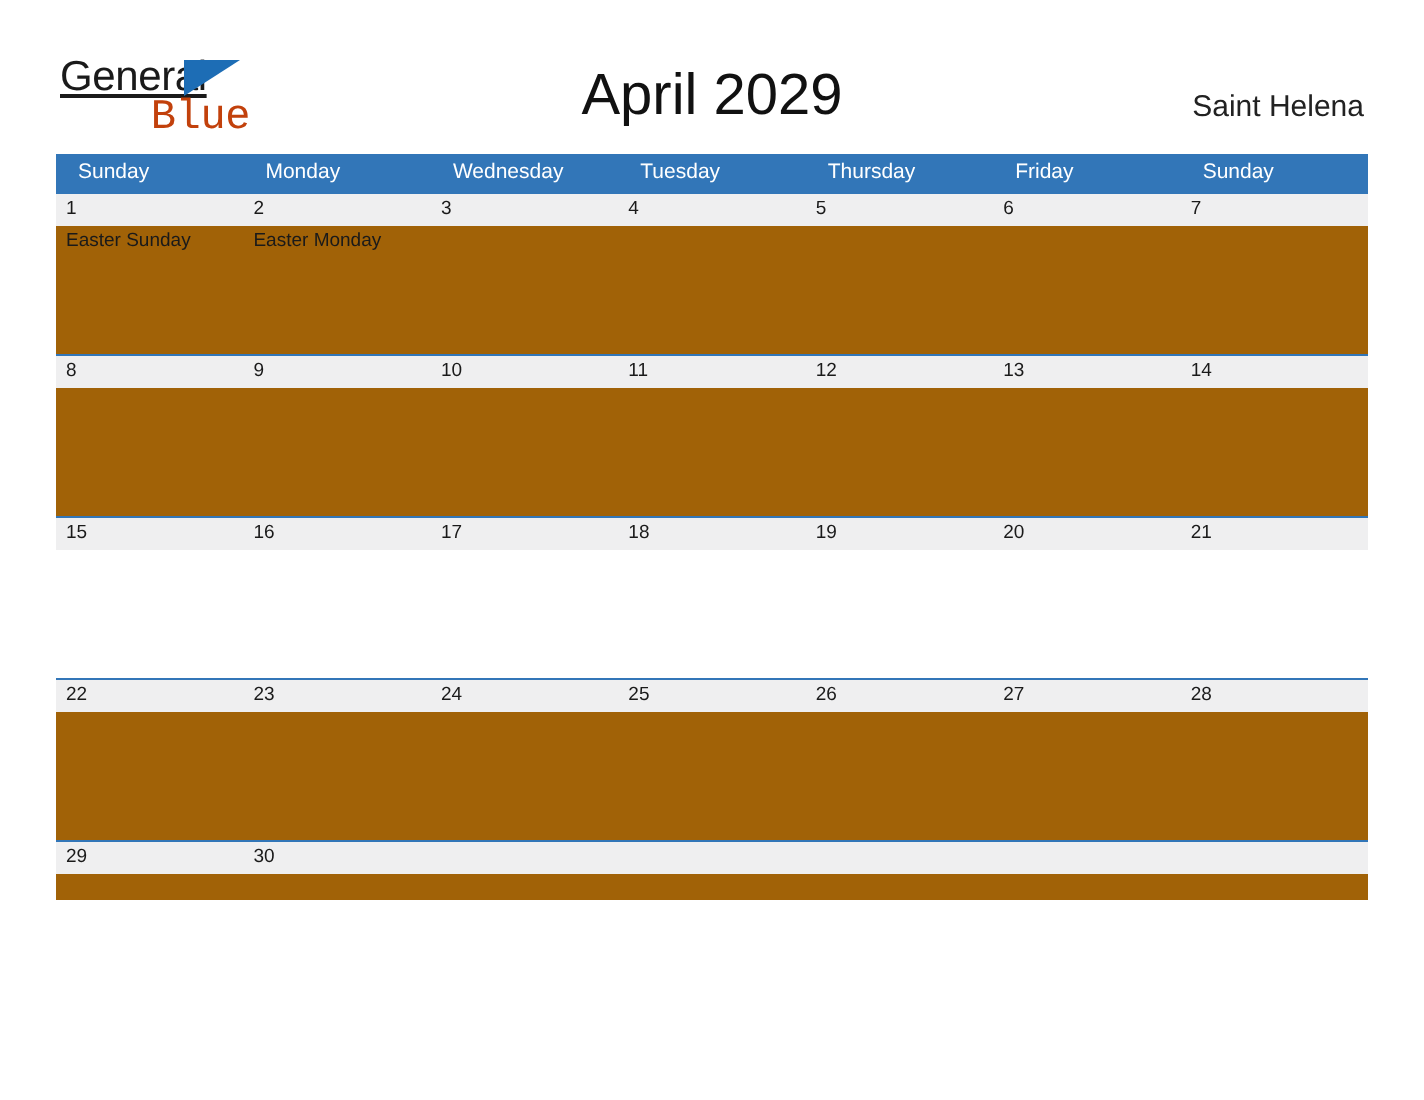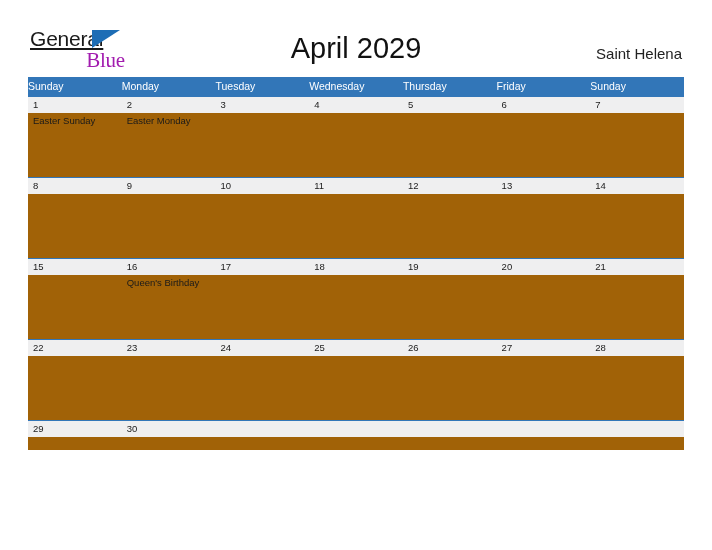--- a/index.html
+++ b/index.html
@@ -51,23 +51,23 @@
     border-left: 28px solid #1d6db5;
     border-bottom: 18px solid transparent;
   }
   .logo-blue {
     position: absolute;
     right: 1px;
     top: 21px;
     font-size: 21px;
     font-weight: 400;
     letter-spacing: -0.2px;
-    color: #a21caf;
+    color: #c2410c;
     line-height: 22px;
-    font-family: Liberation Serif, serif;
+    font-family: Liberation Mono, monospace;
   }
 
   .title {
     position: absolute;
     left: 0;
     right: 0;
     top: 32px;
     text-align: center;
     font-size: 29px;
     font-weight: 400;
@@ -95,21 +95,21 @@
   .dow-row {
     display: flex;
     background: #3276b8;
     height: 19px;
   }
   .dow-cell {
     flex: 1 1 0;
     color: #ffffff;
     font-size: 10.5px;
     line-height: 19px;
-    padding-left: 0;
+    padding-left: 11px;
     white-space: nowrap;
     overflow: hidden;
   }
 
   .week-row {
     position: relative;
     height: 81px;
     border-top: 1px solid #3276b8;
   }
   .week-row.last { height: 30px; }
@@ -163,22 +163,22 @@
 
   <div class="location">Saint Helena</div>
 
 </div>
 
 <div class="calendar">
 
   <div class="dow-row">
     <div class="dow-cell">Sunday</div>
     <div class="dow-cell">Monday</div>
+    <div class="dow-cell">Wednesday</div>
     <div class="dow-cell">Tuesday</div>
-    <div class="dow-cell">Wednesday</div>
     <div class="dow-cell">Thursday</div>
     <div class="dow-cell">Friday</div>
     <div class="dow-cell">Sunday</div>
   </div>
 
   <div class="week-row">
     <div class="num-band">
       <div class="num-cell">1</div>
       <div class="num-cell">2</div>
       <div class="num-cell">3</div>
@@ -250,43 +250,20 @@
   <div class="week-row">
     <div class="num-band">
       <div class="num-cell">15</div>
       <div class="num-cell">16</div>
       <div class="num-cell">17</div>
       <div class="num-cell">18</div>
       <div class="num-cell">19</div>
       <div class="num-cell">20</div>
       <div class="num-cell">21</div>
     </div>
-    <div class="event-band">
-      <div class="event-cell">
-          <div class="event-text"></div>
-        </div>
-      <div class="event-cell">
-          <div class="event-text">Queen's Birthday</div>
-        </div>
-      <div class="event-cell">
-          <div class="event-text"></div>
-        </div>
-      <div class="event-cell">
-          <div class="event-text"></div>
-        </div>
-      <div class="event-cell">
-          <div class="event-text"></div>
-        </div>
-      <div class="event-cell">
-          <div class="event-text"></div>
-        </div>
-      <div class="event-cell">
-          <div class="event-text"></div>
-        </div>
-    </div>
   </div>
 
   <div class="week-row">
     <div class="num-band">
       <div class="num-cell">22</div>
       <div class="num-cell">23</div>
       <div class="num-cell">24</div>
       <div class="num-cell">25</div>
       <div class="num-cell">26</div>
       <div class="num-cell">27</div>

